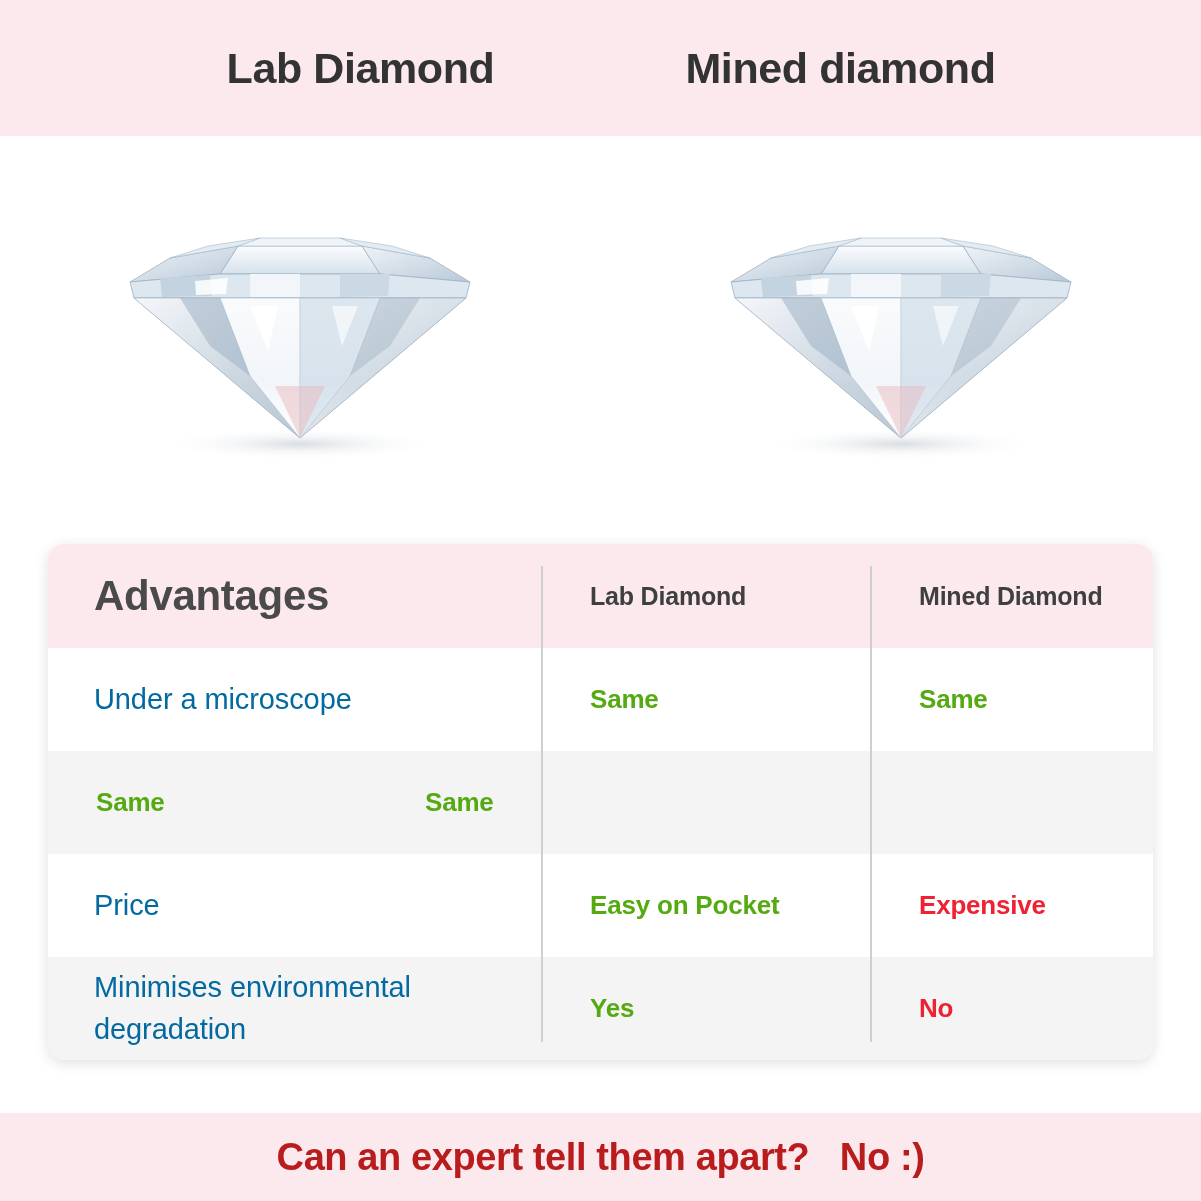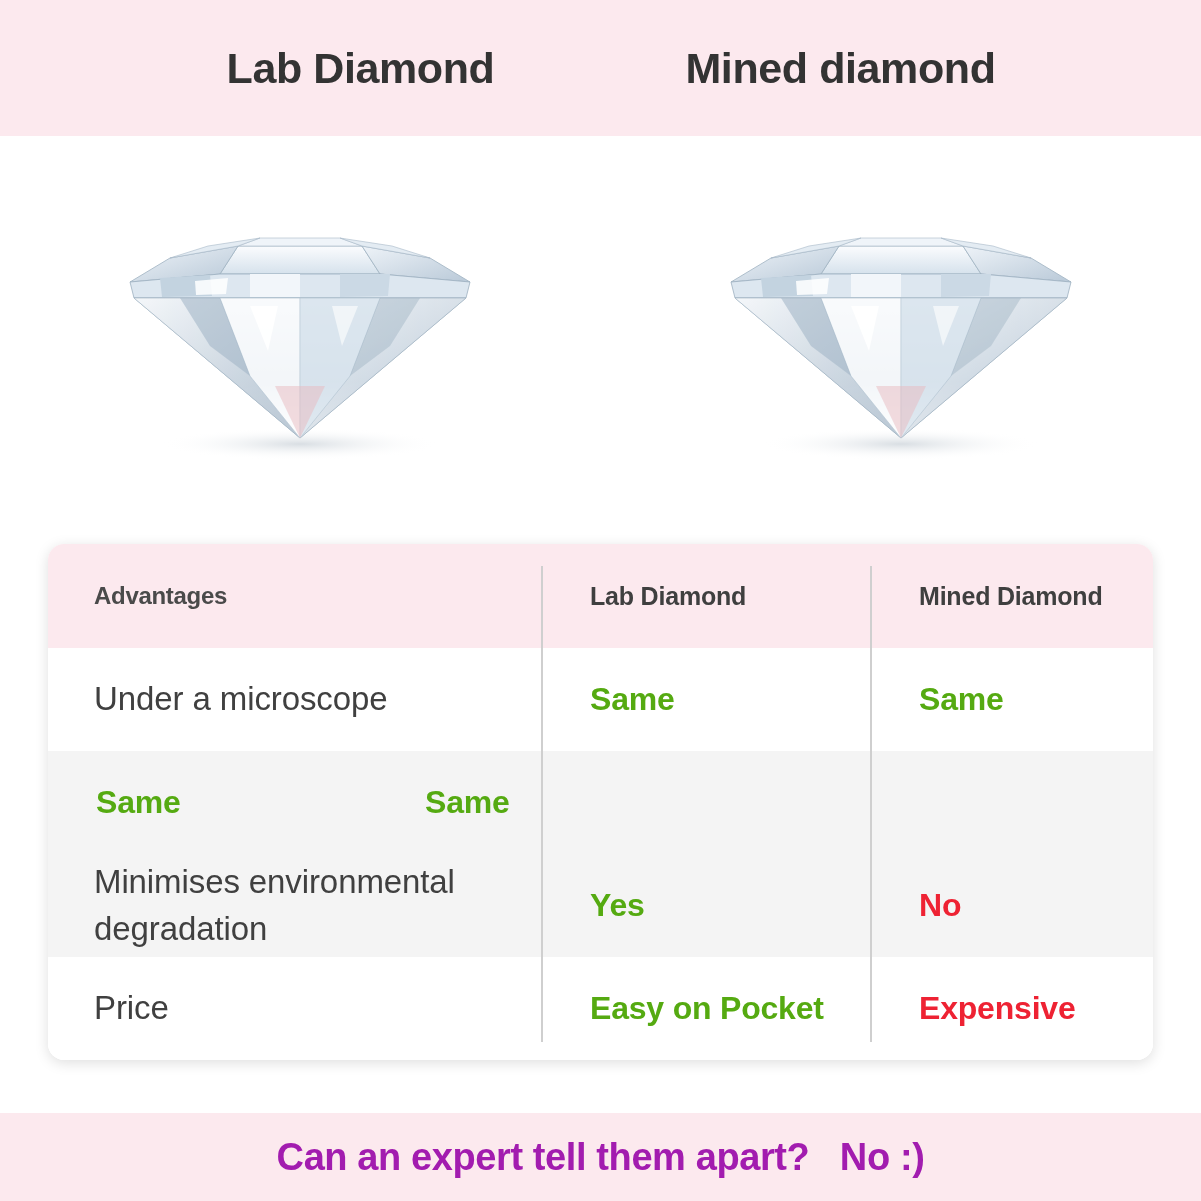--- a/index.html
+++ b/index.html
@@ -150,40 +150,40 @@
     padding-left: 48px;
     padding-right: 10px;
   }
   .cell-mined {
     flex: 1 1 auto;
     box-sizing: border-box;
     padding-left: 48px;
     padding-right: 10px;
   }
   .head-advantages {
-    font-size: 24px;
+    font-size: 42px;
     font-weight: bold;
     color: #4a4a4a;
     letter-spacing: -0.3px;
   }
   .head-col {
     font-size: 25px;
     font-weight: bold;
     color: #3f3f3f;
     letter-spacing: -0.2px;
     white-space: nowrap;
   }
   .feature-text {
-    font-size: 33px;
-    color: #404040;
+    font-size: 29px;
+    color: #0369a1;
     line-height: 1.42;
     letter-spacing: -0.1px;
   }
   .val {
-    font-size: 32px;
+    font-size: 26px;
     font-weight: bold;
     letter-spacing: -0.2px;
     white-space: nowrap;
   }
   .val.pos { color: #55aa11; }
   .val.neg { color: #ee2233; }
 
   
   .vdiv {
     position: absolute;
@@ -203,21 +203,21 @@
     width: 1201px;
     height: 88px;
     background: #fce9ee;
     display: flex;
     align-items: center;
     justify-content: center;
   }
   .bottom-text {
     font-size: 38px;
     font-weight: bold;
-    color: #a21caf;
+    color: #b91c1c;
     letter-spacing: -0.4px;
     white-space: pre;
   }
 </style>
 </head>
 <body>
 
 <div class="top-banner">
   <div class="banner-inner">
     <div class="title-left">Lab Diamond</div>
@@ -340,41 +340,41 @@
 
     <div class="row body alt">
       <div class="cell-lab">
         <span class="val pos">Same</span>
       </div>
       <div class="cell-mined">
         <span class="val pos">Same</span>
       </div>
     </div>
 
+    <div class="row body plain">
+      <div class="cell-feature">
+        <span class="feature-text">Price</span>
+      </div>
+      <div class="cell-lab">
+        <span class="val pos">Easy on Pocket</span>
+      </div>
+      <div class="cell-mined">
+        <span class="val neg">Expensive</span>
+      </div>
+    </div>
+
     <div class="row body alt">
       <div class="cell-feature">
         <span class="feature-text">Minimises environmental degradation</span>
       </div>
       <div class="cell-lab">
         <span class="val pos">Yes</span>
       </div>
       <div class="cell-mined">
         <span class="val neg">No</span>
-      </div>
-    </div>
-
-    <div class="row body plain">
-      <div class="cell-feature">
-        <span class="feature-text">Price</span>
-      </div>
-      <div class="cell-lab">
-        <span class="val pos">Easy on Pocket</span>
-      </div>
-      <div class="cell-mined">
-        <span class="val neg">Expensive</span>
       </div>
     </div>
 
     <div class="vdiv one"></div>
     <div class="vdiv two"></div>
   </div>
 </div>
 
 <div class="bottom-banner">
   <div class="bottom-text">Can an expert tell them apart?   No :)</div>

